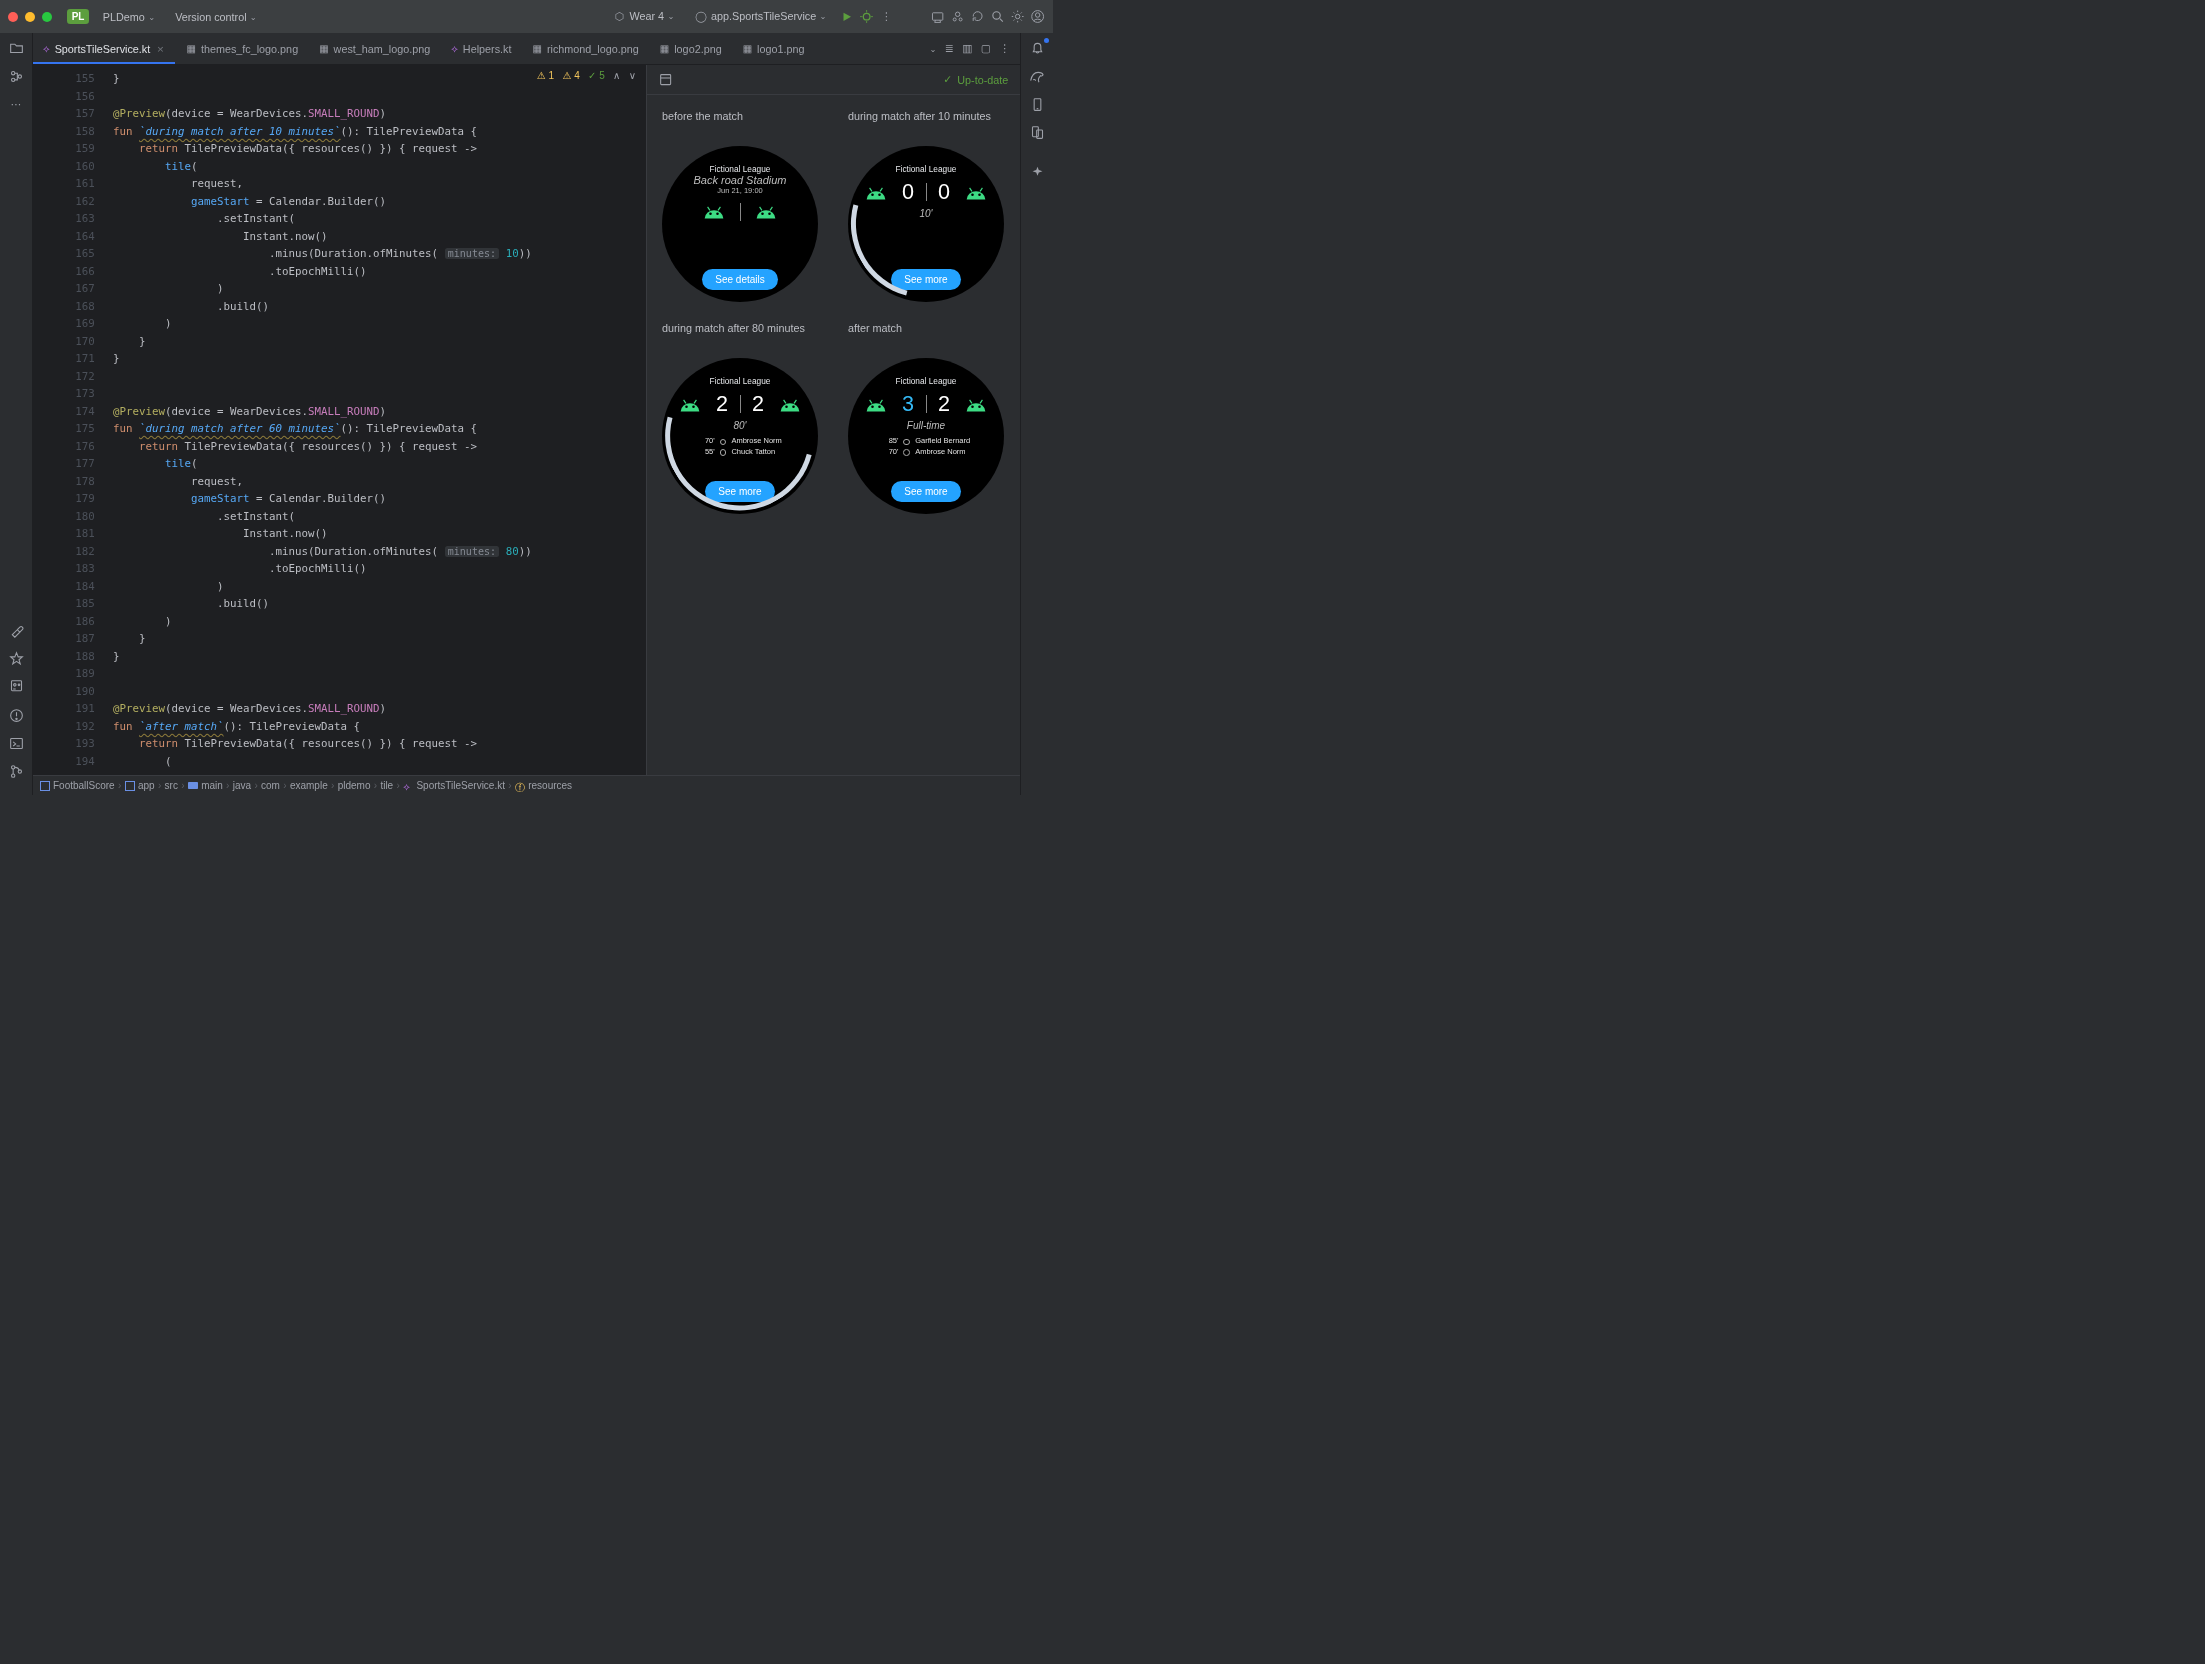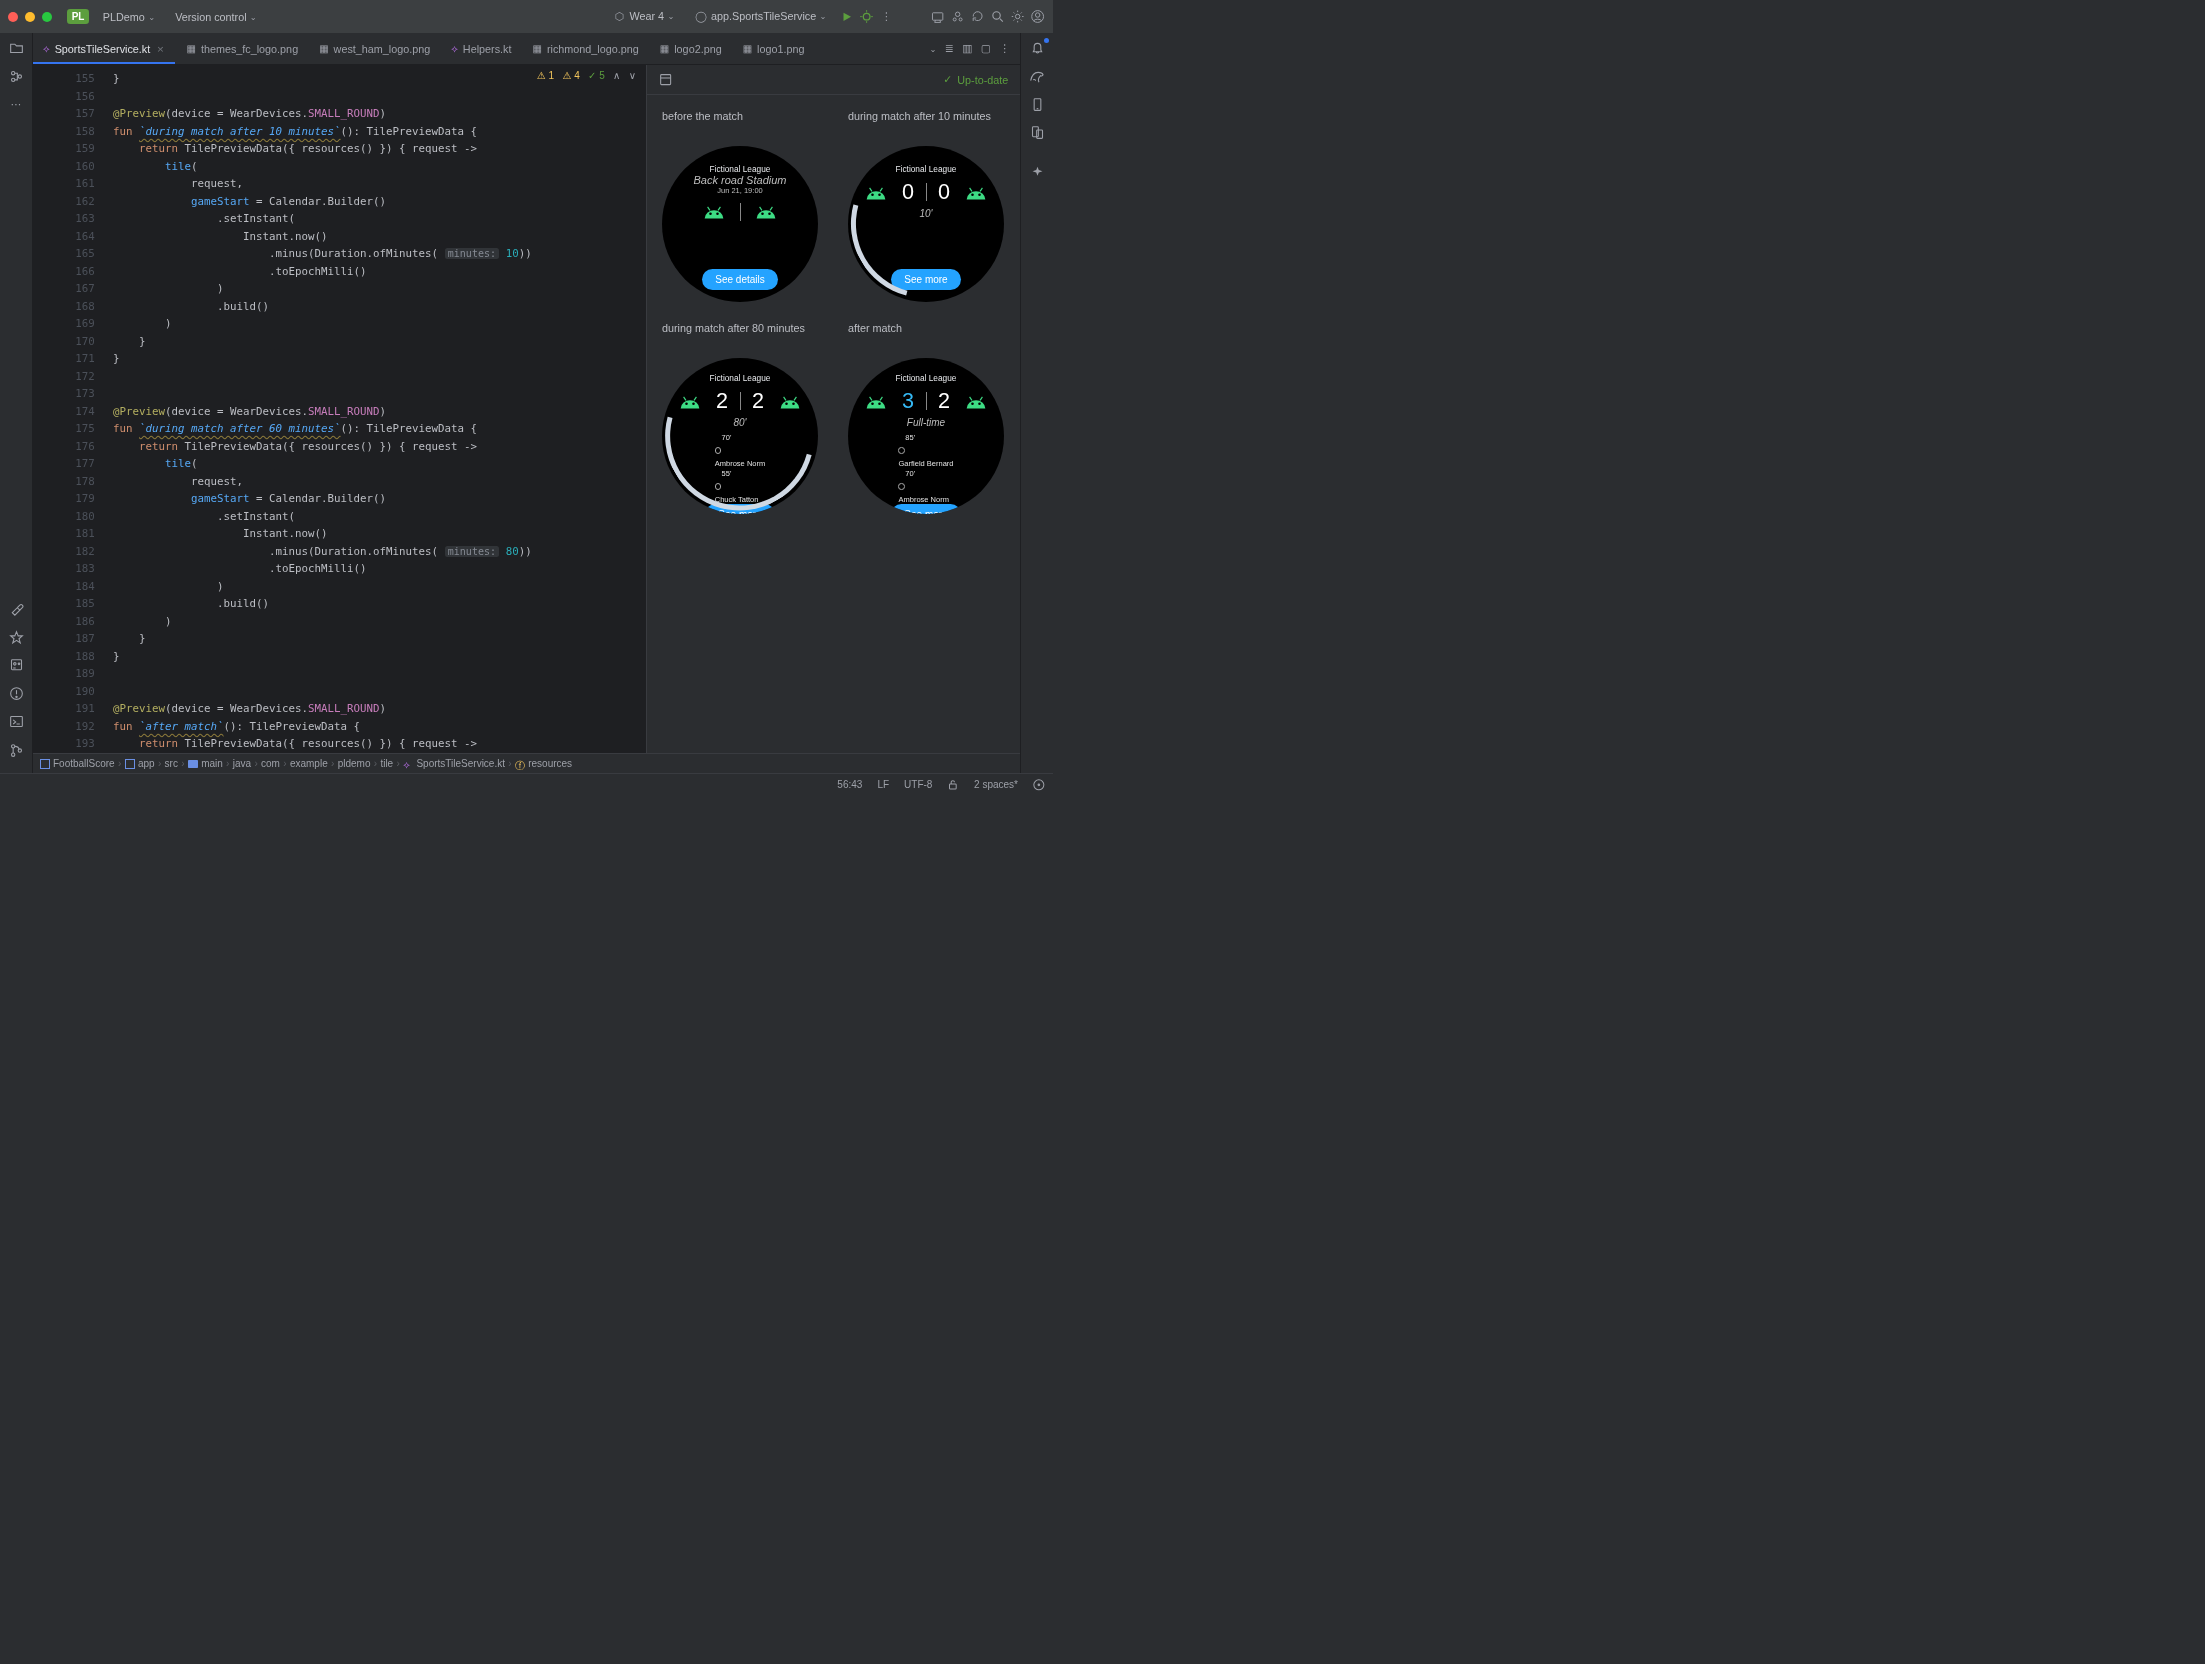--- a/index.html
+++ b/index.html
@@ -124,21 +124,21 @@
 .league { color:#e8eaed; font-size:8.3px; margin-top:15px; }
 .stadium { color:#bdbdbd; font-size:11px;font-style:italic; }
 .date { color:#bdbdbd; font-size:7.5px; }
 .teams-row { display:flex; align-items:center; gap:11.7px; margin-top:5px;}
 .team-logo { width:28px; height:23px; }
 .score { color:#fff; font-size:21.6px; font-weight:400; }
 .score-winner { color:#35baf6; }
 .score-sep { width:0.8px; height:18.3px; background:#888; }
 .subtime { color:#bdbdbd; font-size:10px; margin-top:3px;font-style:italic;}
 .events-row { display:flex; flex-direction:column; gap:1.7px; margin-top:5px; font-size:7.5px; color:#e0e0e0;}
-.ev { display:flex; align-items:flex-start; gap:5px;flex-direction:column;}
+.ev { display:flex; align-items:flex-end; gap:5px;}
 .ev-time { width:16.6px; text-align:right;}
 .ev-ball { width:6.7px; height:6.7px; border-radius:50%; border:0.8px solid #aaa;}
 .pill-btn {
   background:#24a3ff; color:#fff; font-size:10px;
   padding:5px 13.3px; border-radius:15px; margin-top:auto; margin-bottom:11.7px;
 }
 .watch-head-gap { height:3.3px;}
 
 
 .right-gutter {
@@ -694,32 +694,14 @@
       </div>
       <div class="gutter-spacer"></div>
       <div class="gutter-icon">
         <svg width="15" height="15" viewBox="0 0 18 18" fill="#9da0a8">
             <path d="M9 2 l1.5 4 L15 7.5 l-4.5 1.5 L9 13 l-1.5 -4 L3 7.5 l4.5 -1.5 z"></path>
           </svg>
       </div>
     </div>
   </div>
 
-  <div class="statusbar">
-    <span>56:43</span>
-    <span>LF</span>
-    <span>UTF-8</span>
-    <span>
-      <svg width="11.7" height="11.7" viewBox="0 0 14 14" fill="none" stroke="#9da0a8" stroke-width="1.2">
-          <rect x="3" y="6" width="8" height="6" rx="1"></rect>
-          <path d="M5 6 V4 a2 2 0 0 1 4 0"></path>
-        </svg>
-    </span>
-    <span>2 spaces*</span>
-    <span>
-      <svg width="11.7" height="11.7" viewBox="0 0 14 14" fill="none" stroke="#9da0a8" stroke-width="1.2">
-          <circle cx="7" cy="7" r="6"></circle>
-          <circle cx="7" cy="7" r="1" fill="#9da0a8"></circle>
-        </svg>
-    </span>
-  </div>
 </div>
 
 
 </body></html>

